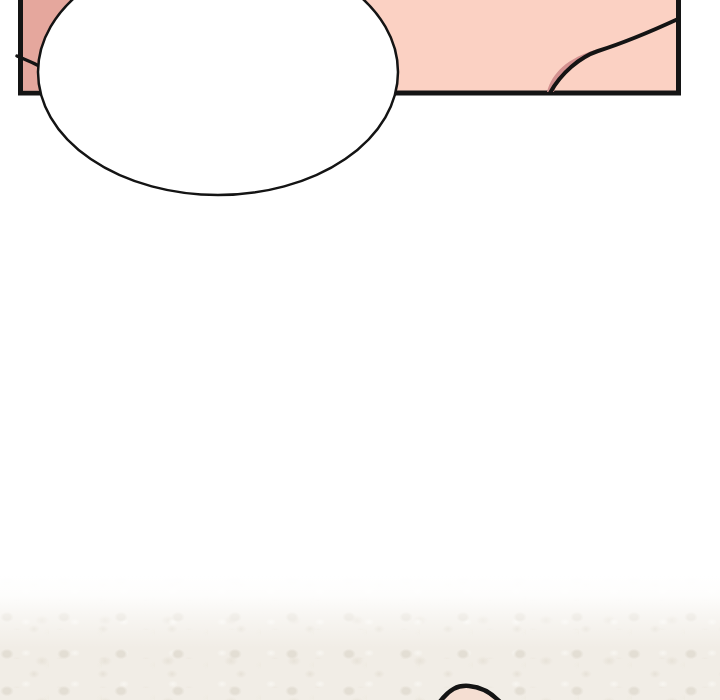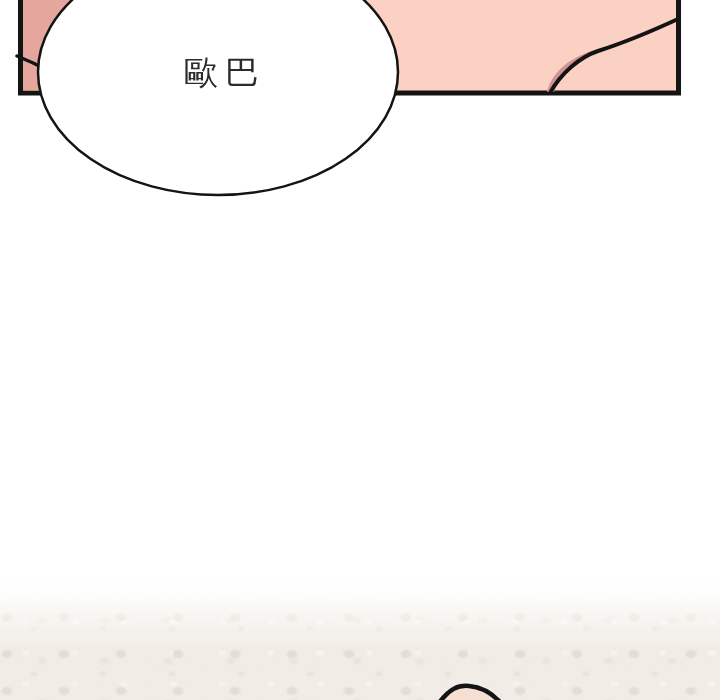--- a/index.html
+++ b/index.html
@@ -81,21 +81,20 @@
 
     <path d="M 17 56 C 27 60, 36 64, 49 71" fill="none" stroke="#141414" stroke-width="3.5" stroke-linecap="round"></path>
 
     <path d="M 547 92 C 552 73, 567 58, 598 49 C 577 60, 560 75, 554 92 Z" fill="#d39190"></path>
 
     <path d="M 678 19 C 652 31, 620 44, 598 51 C 580 57, 561 73, 550 93" fill="none" stroke="#141414" stroke-width="4" stroke-linecap="round"></path>
 
     <ellipse cx="218" cy="72" rx="180" ry="123" stroke="#141414" stroke-width="2.5" fill="#ffffff"></ellipse>
   </svg>
 
-  <div id="bubble-text">歐巴</div>
 
   <div id="texture">
     <div class="speckles"></div>
     <div class="fade"></div>
   </div>
 
   <svg id="bump-art" width="720" height="45" viewBox="0 655 720 45">
     <path d="M 439 703 C 449 689, 458 685, 469 686 C 481 687, 492 693, 501 703" stroke="#141414" stroke-width="4.5" stroke-linecap="round" fill="#f5ded2"></path>
   </svg>
 

